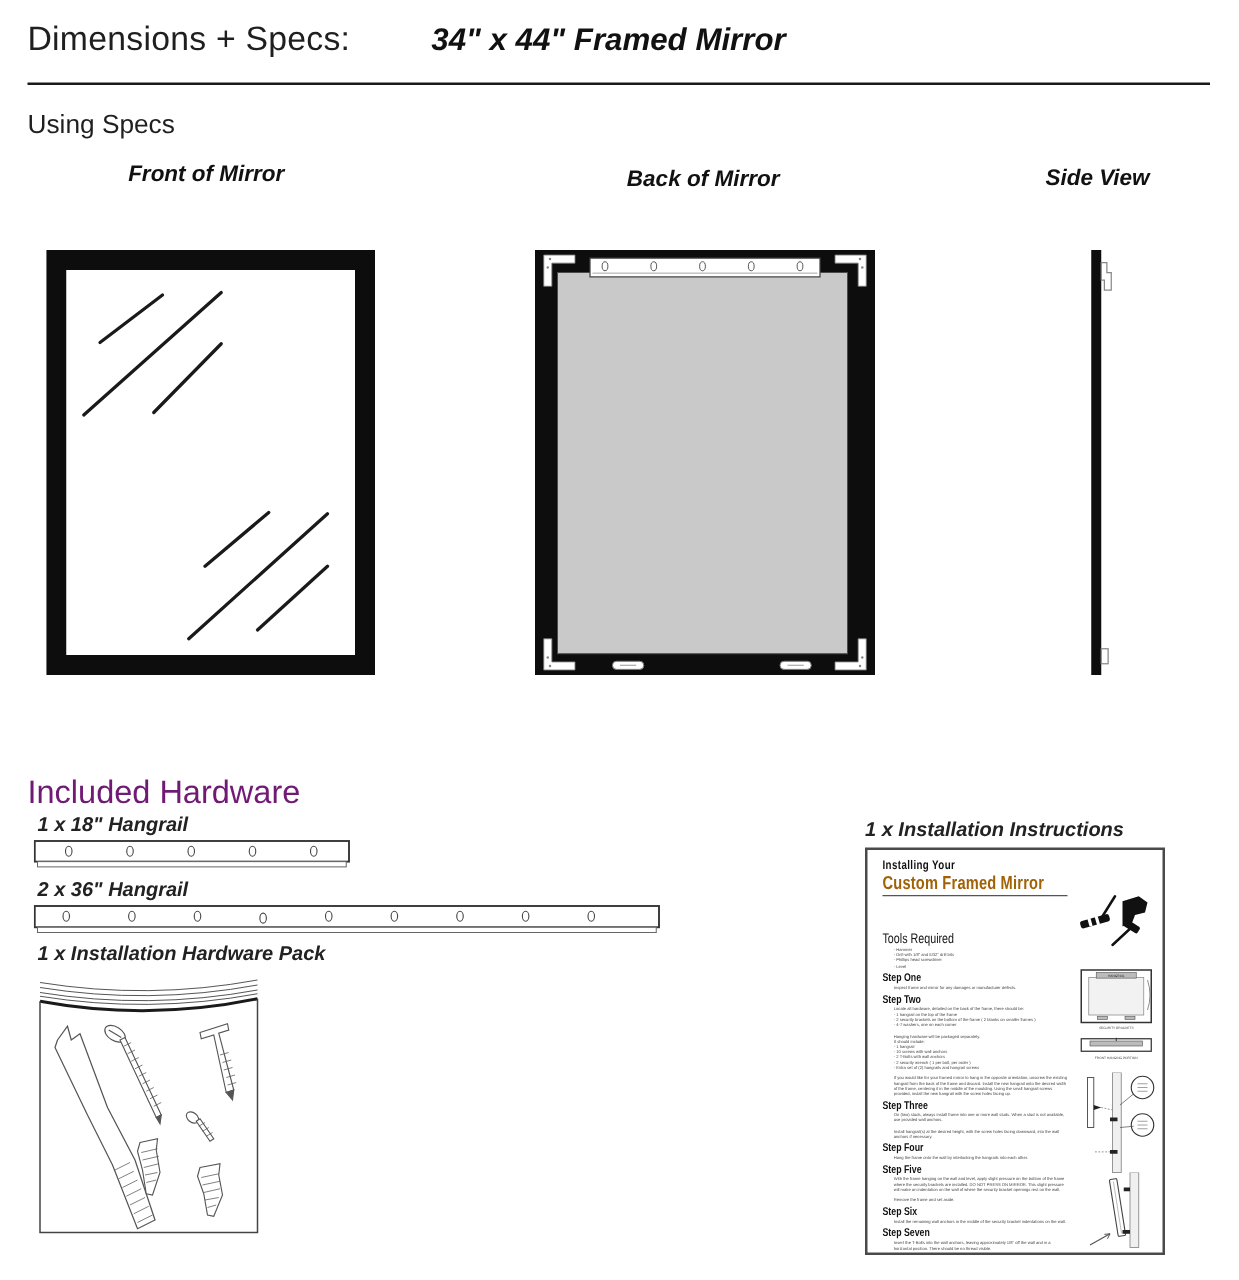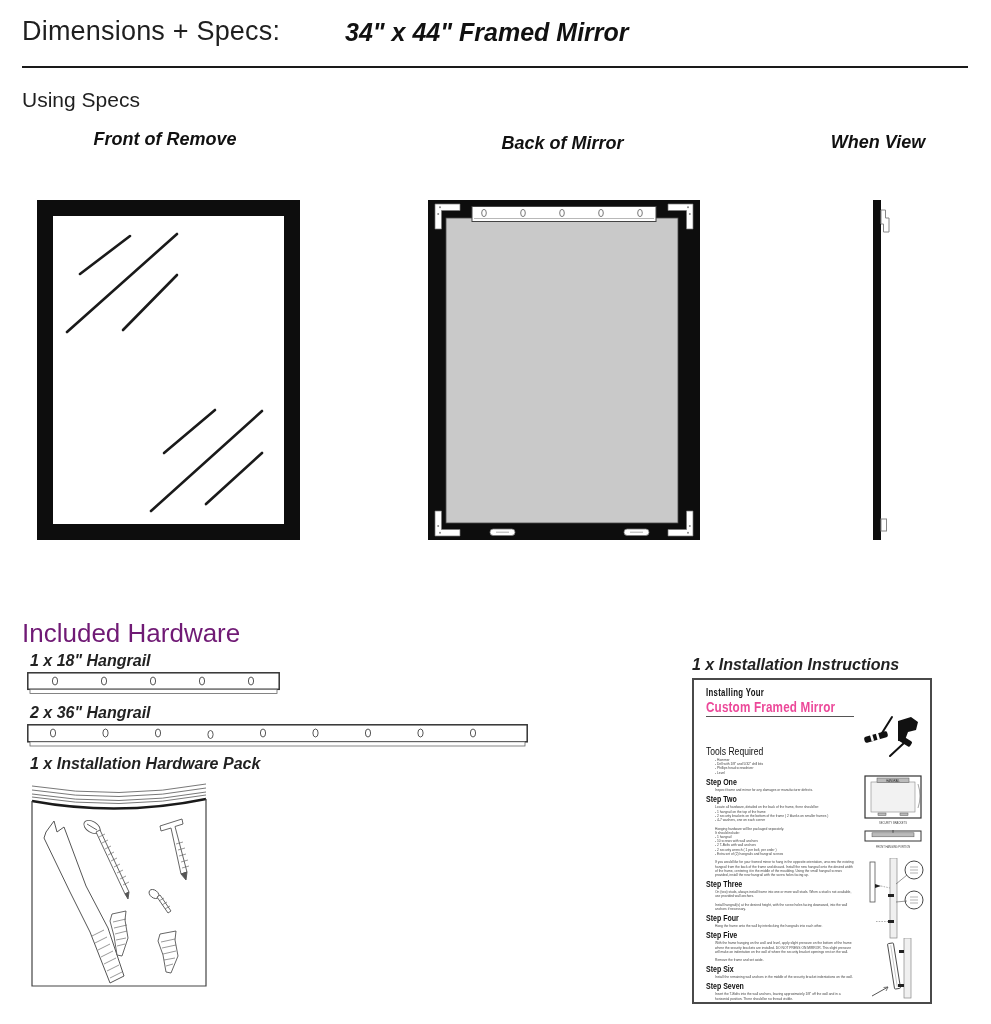--- a/index.html
+++ b/index.html
@@ -20,43 +20,43 @@
   
   .hw-h1 { position:absolute; left:22px; top:618px; font-size:26px; font-weight:500; color:#701a75; }
   .hw-label { position:absolute; font-size:16px; font-style:italic; font-weight:700; color:#222; }
 
   
   .sheet { position:absolute; left:692px; top:678px; width:240px; height:326px; background:#fff;
            border:2px solid #4a4a4a; overflow:hidden; }
   .sheet-inner { position:absolute; left:12px; top:8px; width:152px; }
   .cond { display:inline-block; transform:scaleX(.78); transform-origin:0 50%; white-space:nowrap; }
   .sheet-t1 { font-size:10px; font-weight:700; letter-spacing:.4px; color:#111; line-height:1.05; }
-  .sheet-t2 { font-size:15px; font-weight:700; letter-spacing:.2px; color:#ec4899; line-height:1.0; }
+  .sheet-t2 { font-size:15px; font-weight:700; letter-spacing:.2px; color:#a16207; line-height:1.0; }
   .sheet-rule { width:148px; height:1px; background:#555; margin:2px 0 2px 0; }
   .tools-h { font-size:11px; font-weight:400; color:#111; line-height:1.1;margin-top:28px; }
   .tools-list { margin:1px 0 2px 9px; font-size:3.3px; line-height:1.35; color:#444; }
   .step { margin-top:2.5px; }
   .step-h { font-size:9px; font-weight:700; color:#111; line-height:1.05; }
   .step-b { margin:1px 0 0 9px; font-size:3.3px; line-height:1.28; color:#444; white-space:pre-line; width:140px; }
   .mini { position:absolute; }
   .mini text { font-family:"Liberation Sans", sans-serif; }
 </style>
 </head>
 <body>
 
 <div class="page">
 
   <div class="hdr-title">Dimensions + Specs:</div>
   <div class="hdr-sub">34" x 44" Framed Mirror</div>
   <div class="hdr-rule"></div>
 
   <div class="sec-h1" style="left:22px; top:88px;">Using Specs</div>
-  <div class="view-label" style="left:60px; top:129px; width:210px;">Front of Remove</div>
+  <div class="view-label" style="left:60px; top:129px; width:210px;">Front of Mirror</div>
   <div class="view-label" style="left:455px; top:133px; width:215px;">Back of Mirror</div>
-  <div class="view-label" style="left:798px; top:132px; width:160px;">When View</div>
+  <div class="view-label" style="left:798px; top:132px; width:160px;">Side View</div>
 
   <svg class="diagram" style="left:37px; top:200px;" width="263" height="340" viewBox="0 0 263 340">
     <rect x="0" y="0" width="263" height="340" fill="#0d0d0d"></rect>
     <rect x="16" y="16" width="231" height="308" fill="#ffffff"></rect>
     <g stroke="#1a1a1a" stroke-width="2.6" stroke-linecap="round">
       <line x1="43" y1="74" x2="93" y2="36"></line>
       <line x1="30" y1="132" x2="140" y2="34"></line>
       <line x1="86" y1="130" x2="140" y2="75"></line>
       <line x1="127" y1="253" x2="178" y2="210"></line>
       <line x1="114" y1="311" x2="225" y2="211"></line>

